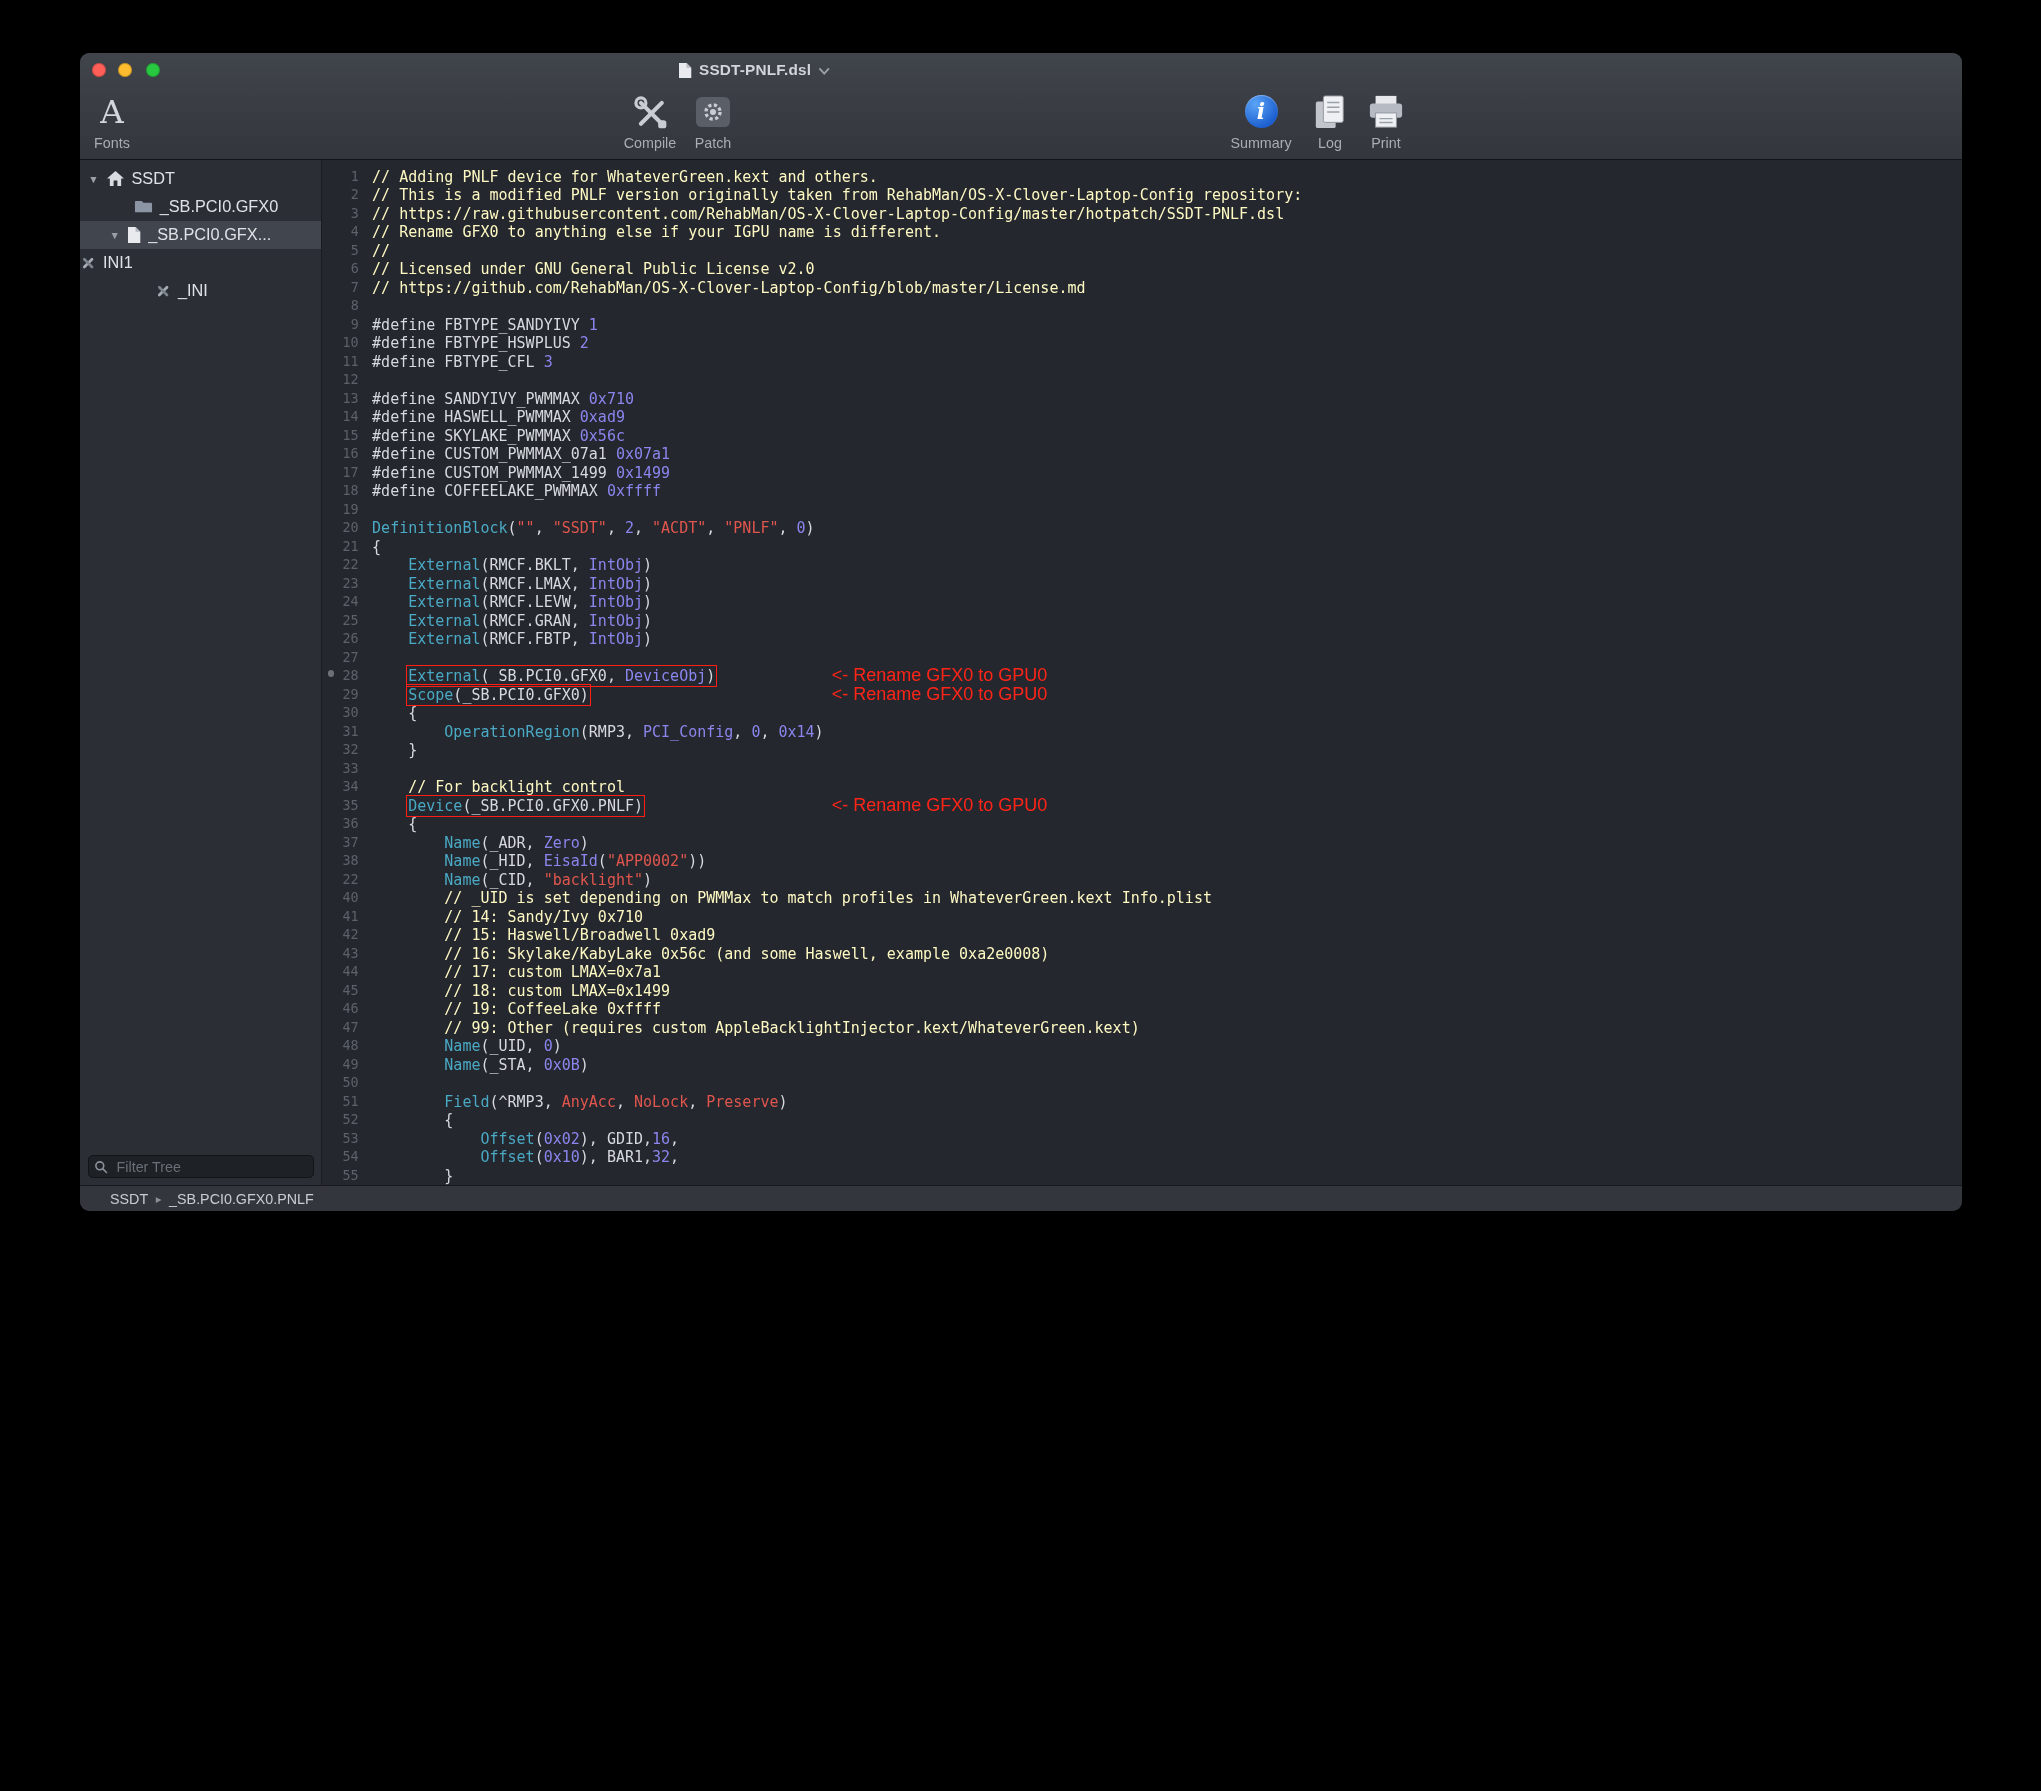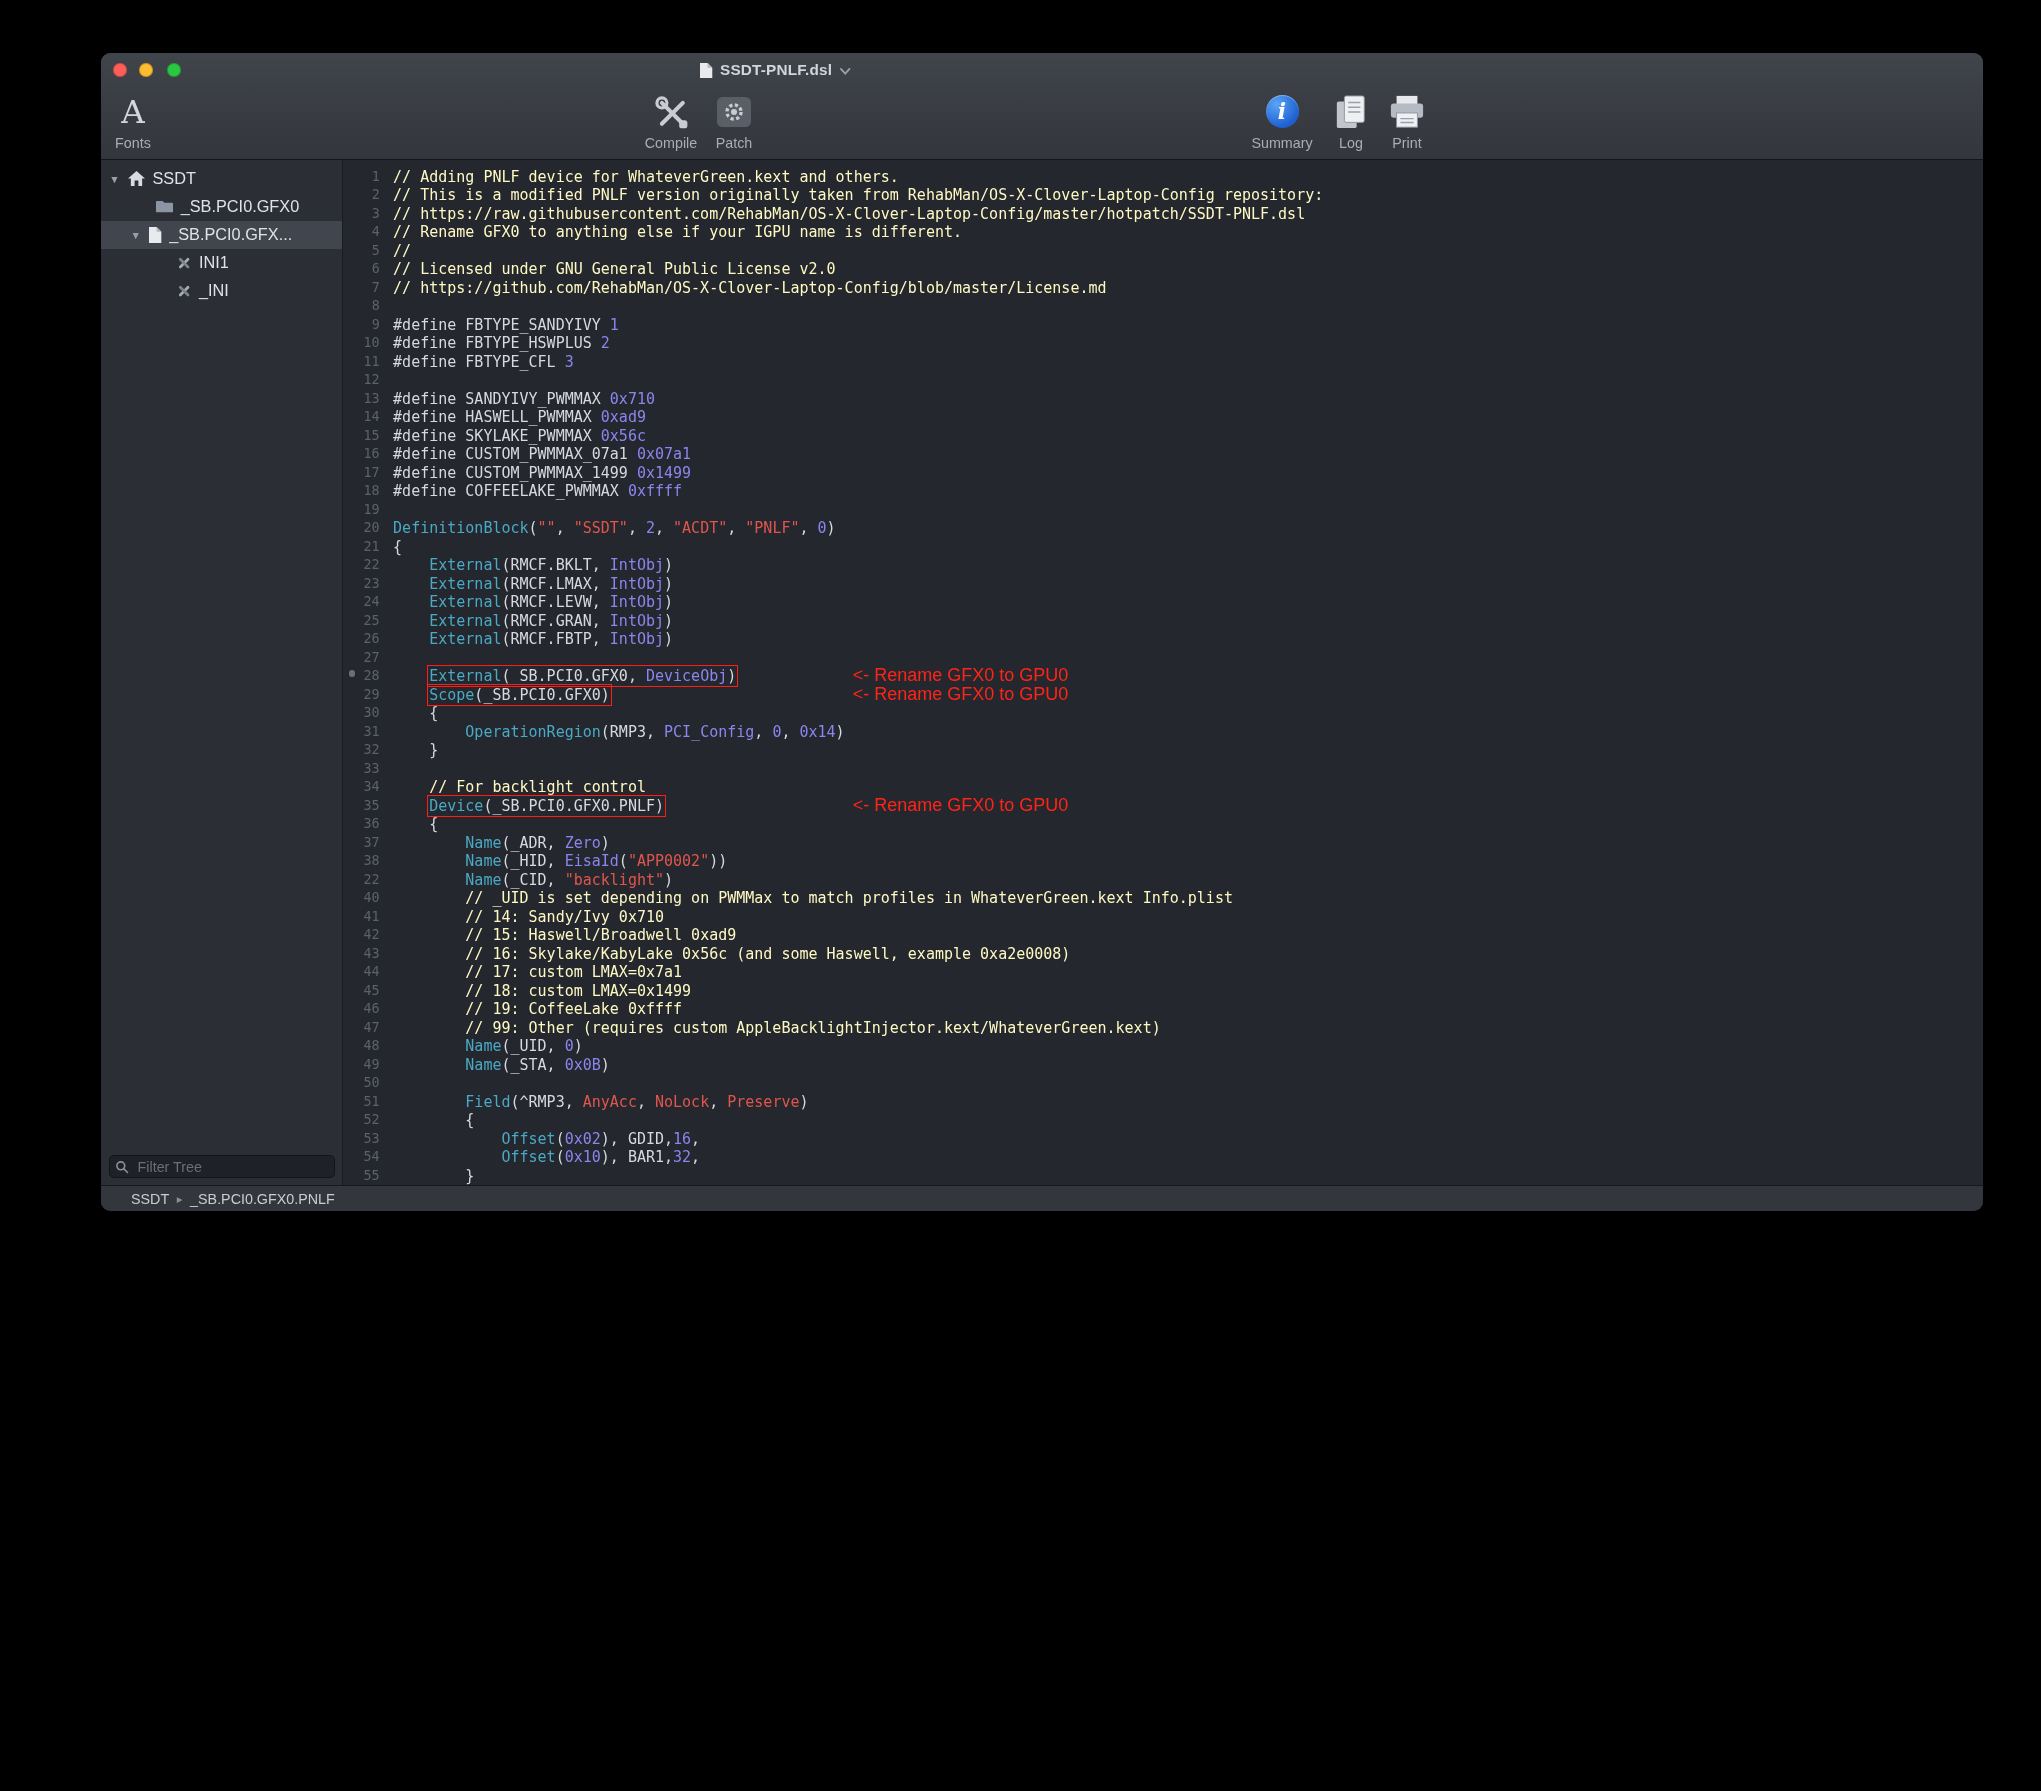--- a/index.html
+++ b/index.html
@@ -1,20 +1,20 @@
 <!DOCTYPE html>
 <html><head>
 <meta charset="utf-8">
 <style>
   html,body{margin:0;padding:0;background:#000;}
   body{width:2042px;height:1791px;position:relative;font-family:"Liberation Sans",sans-serif;-webkit-font-smoothing:antialiased;}
 
   .window{position:absolute;left:80px;top:53px;width:1882px;height:1158px;border-radius:9.6px;overflow:hidden;
           background:#25282e;box-shadow:0 38px 96px rgba(0,0,0,.8), inset 0 1px 0 rgba(255,255,255,.07);
-          display:flex;flex-direction:column;margin-left:21px;}
+          display:flex;flex-direction:column;}
 
   
   .chrome{flex:0 0 106px;background:linear-gradient(#40444b,#33363c);border-bottom:1px solid #141519;position:relative;}
   .titlebar{position:absolute;left:0;top:0;right:0;height:34px;}
   .traffic{position:absolute;top:9.6px;width:14.3px;height:14.3px;border-radius:50%;box-shadow:inset 0 0 0 1px rgba(0,0,0,.2);}
   .t-red{left:11.5px;background:#ff5f57;}
   .t-yellow{left:38px;background:#febc2e;}
   .t-green{left:66px;background:#28c840;}
   .title-group{position:absolute;left:598px;top:0;height:34px;display:flex;align-items:center;gap:6.7px;}
   .title-doc{width:14.3px;height:17px;}
@@ -185,21 +185,21 @@
           <span class="disclosure">▼</span>
           <span class="tree-icon">
             <svg width="14.3" height="18" viewBox="0 0 15 19">
                 <path d="M1 1 H9 L14 6 V18 H1 Z" fill="#e8eaee"></path>
                 <path d="M9 1 L14 6 H9 Z" fill="#b4b8bf"></path>
               </svg>
           </span>
           <span>_SB.PCI0.GFX...</span>
         </div>
 
-        <div class="tree-row" style="padding-left:75px;">
+        <div class="tree-row" style="">
           <span class="tree-icon">
             <svg width="16.3" height="16.3" viewBox="0 0 18 18">
               <rect x="7.5" y="1.5" width="3" height="15" rx="1.5" transform="rotate(45 9 9)" fill="#a7adb5"></rect>
               <rect x="7.5" y="1.5" width="3" height="15" rx="1.5" transform="rotate(-45 9 9)" fill="#7d848d"></rect>
             </svg>
           </span>
           <span>INI1</span>
         </div>
 
         <div class="tree-row" style="padding-left:75px;">

